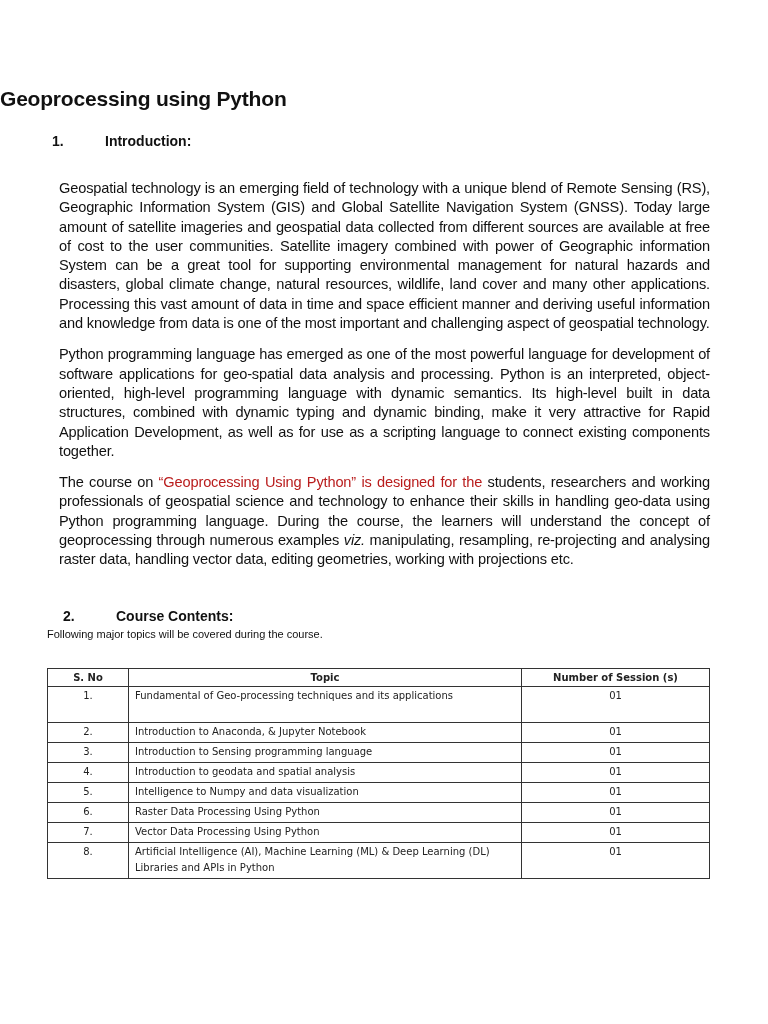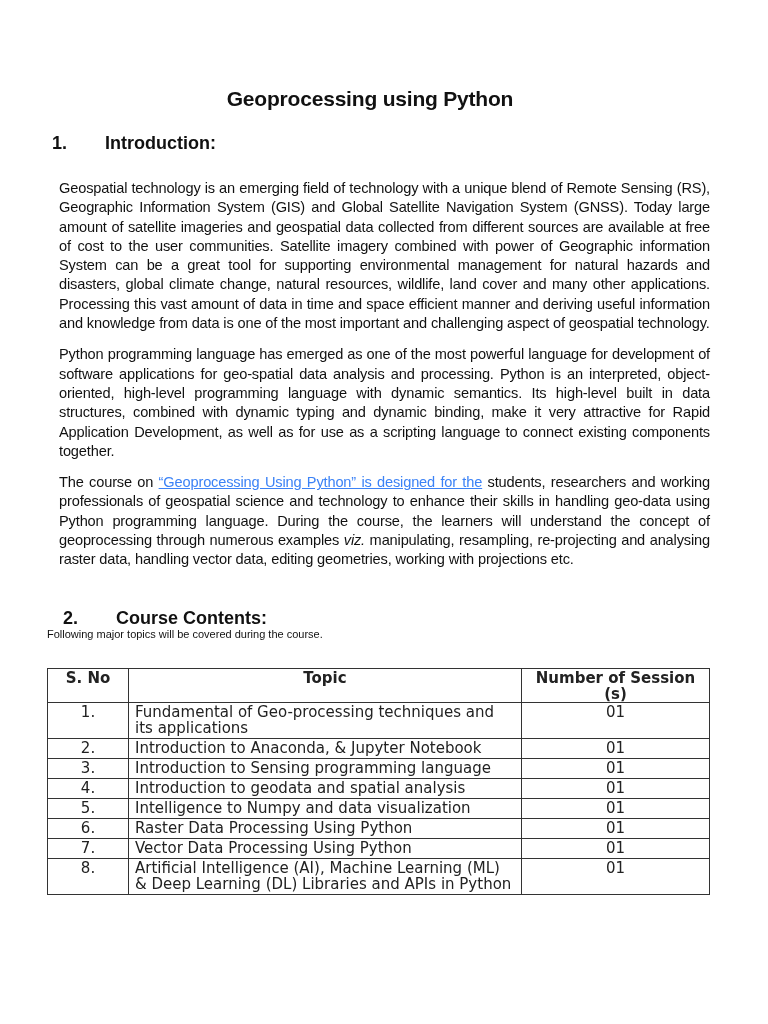--- a/index.html
+++ b/index.html
@@ -1,41 +1,41 @@
 <!DOCTYPE html>
 <html><head>
 <meta charset="utf-8">
 <style>
   html, body { margin: 0; padding: 0; background: #ffffff; }
   body {
     width: 768px; height: 1024px; position: relative; overflow: hidden;
     font-family: "Liberation Sans", sans-serif; color: #111111;
   }
   .title {
-    position: absolute; top: 87px; left: 0; width: 740px; text-align: center;
+    position: absolute; top: 87px; left: 0; width: 740px; text-align: left;
     font-size: 21px; font-weight: bold; letter-spacing: -0.2px;
   }
   .heading {
-    position: absolute; left: 52px; font-size: 18px; font-weight: bold;
+    position: absolute; left: 52px; font-size: 14px; font-weight: bold;
   }
   .heading .num { display: inline-block; width: 53px; }
   .para {
     position: absolute; left: 47px; width: 675px;
     font-size: 14.6px; line-height: 19.3px; text-align: justify;
     letter-spacing: -0.15px;
   }
   .para p { margin: 12px; }
-  .grey { color: #3b82f6; text-decoration: underline; }
+  .grey { color: #b91c1c; }
   .intro-line {
     position: absolute; left: 47px; top: 628px; font-size: 11px;
   }
   table.topics {
     position: absolute; left: 47px; top: 668px;
     width: 663px; border-collapse: collapse;
-    font-family: "DejaVu Sans", sans-serif; font-size: 15px; color: #222;
+    font-family: "DejaVu Sans", sans-serif; font-size: 10px; color: #222;
   }
   table.topics th, table.topics td {
     border: 1.3px solid #333; padding: 0 6px; vertical-align: top; line-height: 16px;
   }
   table.topics th { font-weight: bold; text-align: center; height: 16px; padding-top: 1px; }
   table.topics td.sno { text-align: center; width: 68px; }
   table.topics td.sess { text-align: center; width: 175px; }
   table.topics td { height: 18px; padding-top: 1px; }
   table.topics tr.tall td { height: 34px; }
 </style>

